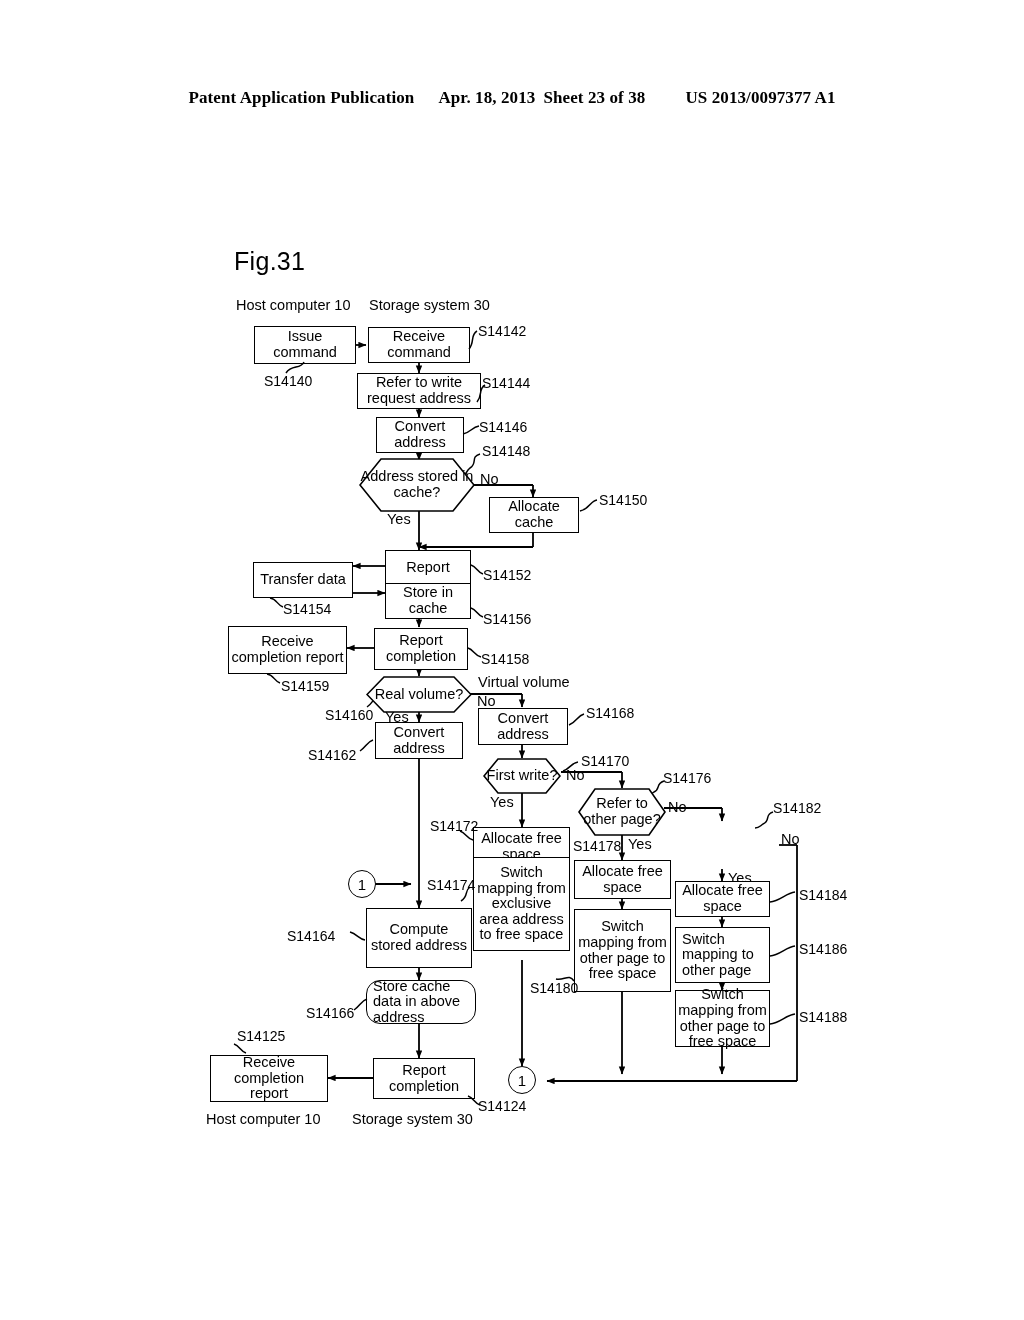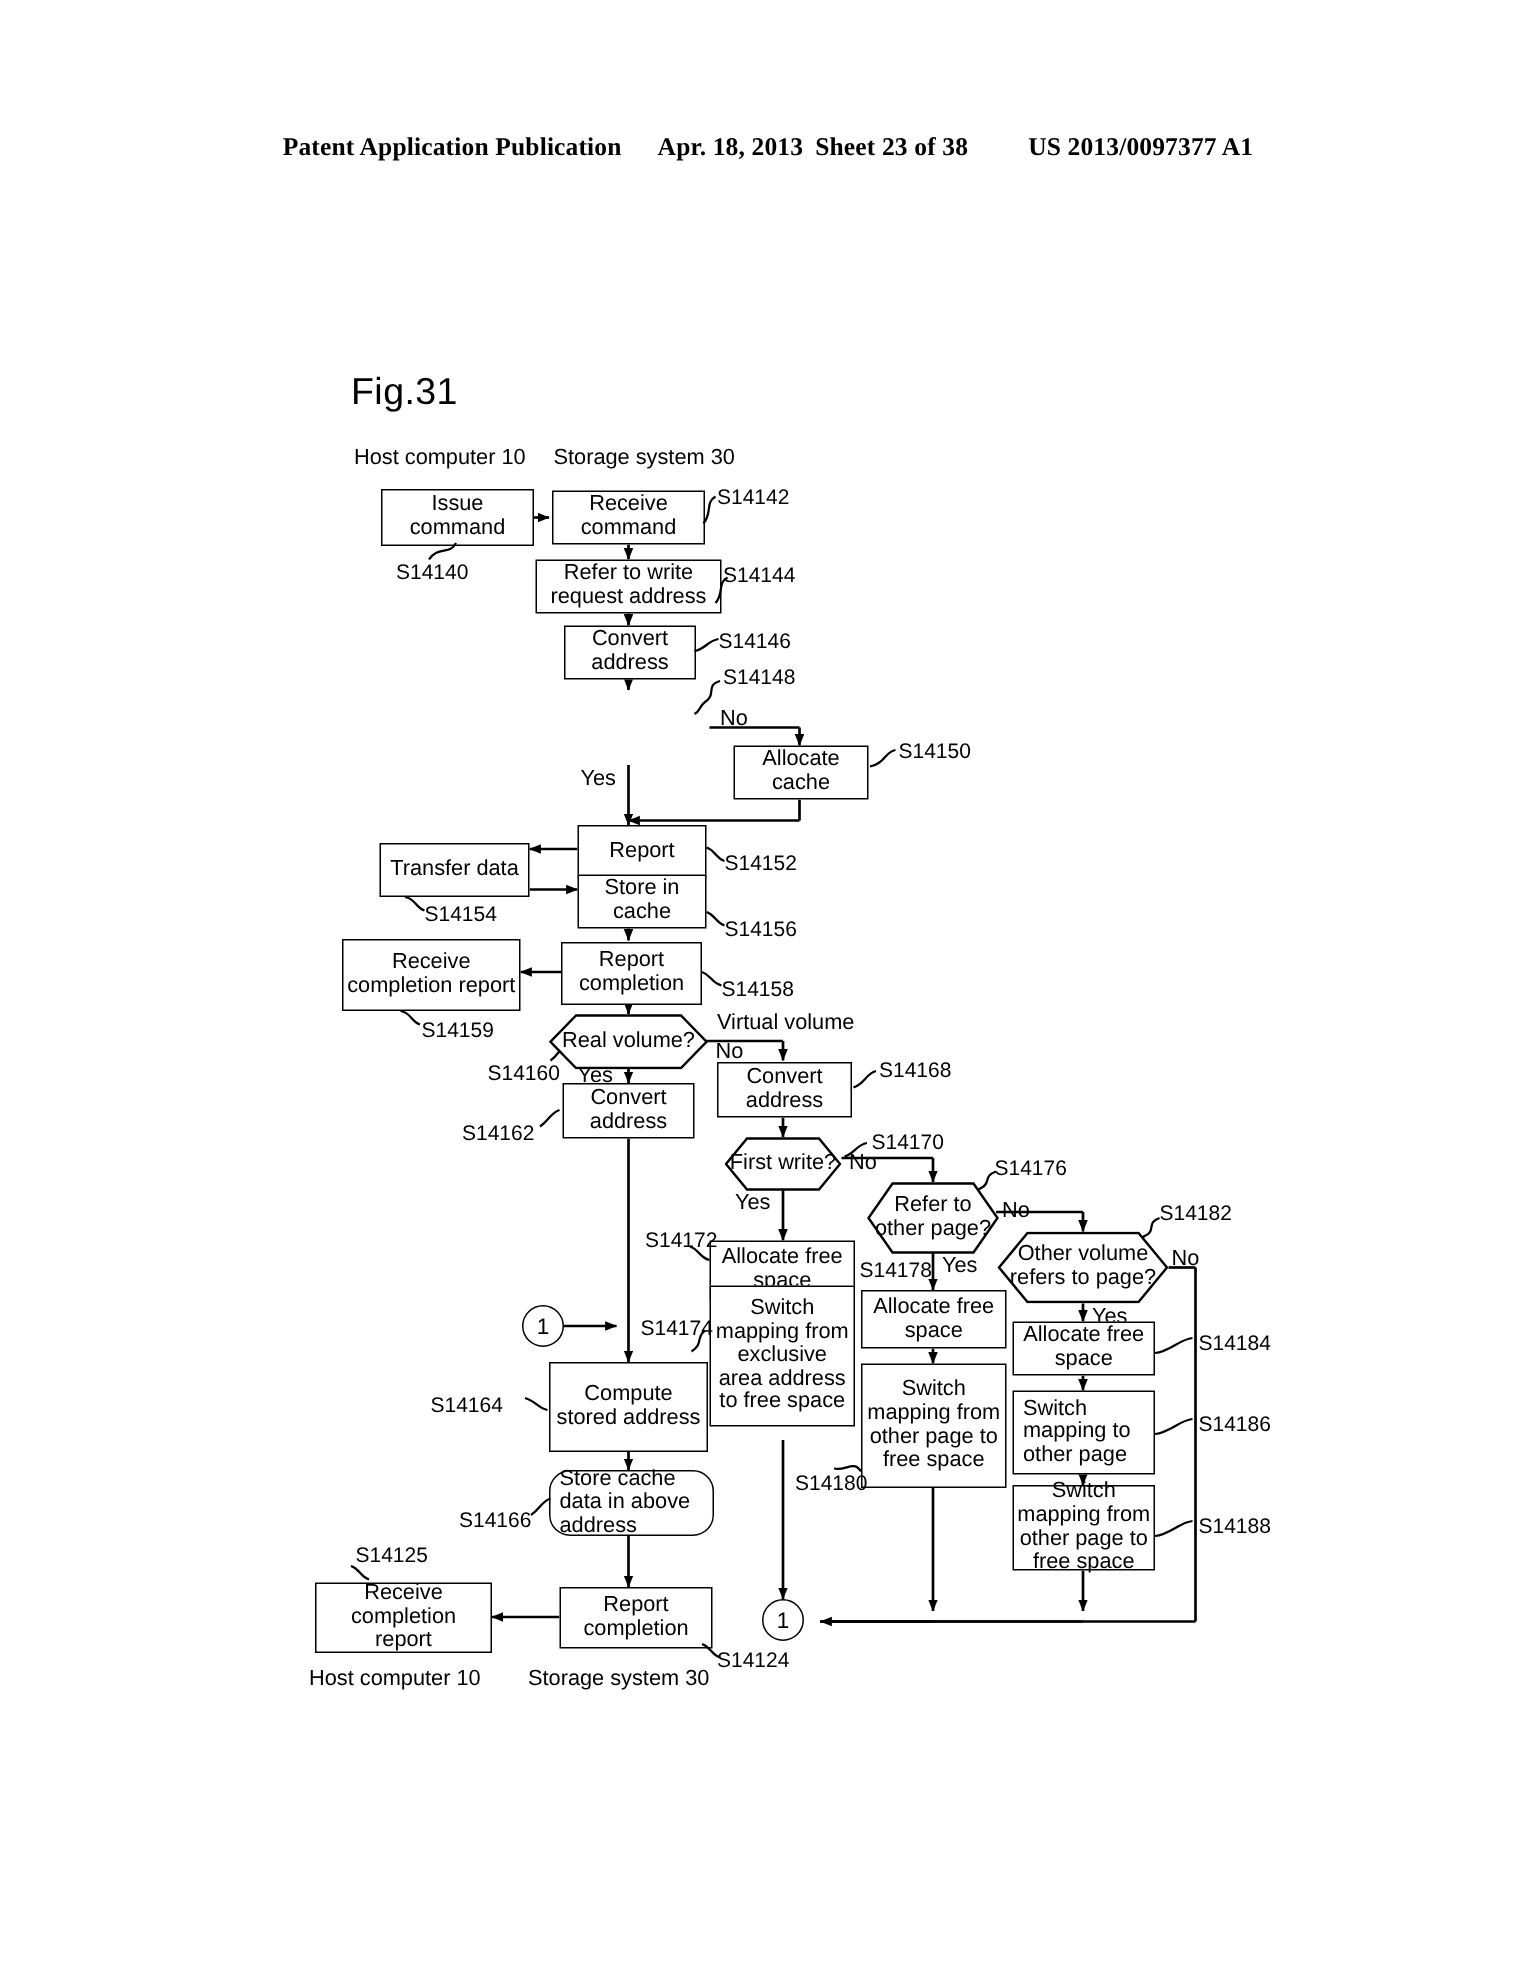--- a/index.html
+++ b/index.html
@@ -167,20 +167,26 @@
     </svg>
 
     <div class="node" style="left:376px;top:417px;width:88px;height:34px;">
       <span>Convert address</span>
     </div>
     <div class="ref" style="left:479px;top:419px;">S14146</div>
     <svg style="position:absolute;left:462px;top:424px;" width="20" height="14">
       <path d="M17,2 C10,3 8,9 1,10" stroke="#000" stroke-width="1.5" fill="none"></path>
     </svg>
 
+    <div class="hex" style="left:359px;top:458px;width:116px;height:54px;">
+      <svg width="116" height="54">
+        <polygon points="22,1 94,1 115,27 94,53 22,53 1,27" fill="#fff" stroke="#000" stroke-width="1.6"></polygon>
+      </svg>
+      <span class="hx-txt">Address stored in cache?</span>
+    </div>
     <div class="ref" style="left:482px;top:443px;">S14148</div>
     <svg style="position:absolute;left:460px;top:452px;" width="24" height="26">
       <path d="M20,2 C10,5 18,11 10,16 C6,19 7,22 3,24" stroke="#000" stroke-width="1.5" fill="none"></path>
     </svg>
     <div class="yn" style="left:480px;top:471px;">No</div>
     <div class="yn" style="left:387px;top:511px;">Yes</div>
 
     <div class="node" style="left:489px;top:497px;width:90px;height:36px;">
       <span>Allocate cache</span>
     </div>
@@ -307,26 +313,20 @@
     <div class="ref" style="left:573px;top:838px;">S14178</div>
 
     <div class="node" style="left:574px;top:909px;width:97px;height:83px;">
       <span>Switch mapping from other page to free space</span>
     </div>
     <div class="ref" style="left:530px;top:980px;">S14180</div>
     <svg style="position:absolute;left:554px;top:971px;" width="22" height="14">
       <path d="M20,10 C15,2 10,10 2,8" stroke="#000" stroke-width="1.5" fill="none"></path>
     </svg>
 
-    <div class="hex" style="left:665px;top:821px;width:114px;height:48px;">
-      <svg width="114" height="48">
-        <polygon points="20,1 94,1 113,24 94,47 20,47 1,24" fill="#fff" stroke="#000" stroke-width="1.6"></polygon>
-      </svg>
-      <span class="hx-txt">Other volume refers to page?</span>
-    </div>
     <div class="ref" style="left:773px;top:800px;">S14182</div>
     <svg style="position:absolute;left:752px;top:810px;" width="24" height="20">
       <path d="M21,2 C12,5 19,11 11,14 C7,17 7,18 3,18" stroke="#000" stroke-width="1.5" fill="none"></path>
     </svg>
     <div class="yn" style="left:781px;top:831px;">No</div>
     <div class="yn" style="left:728px;top:870px;">Yes</div>
 
     <div class="node" style="left:675px;top:881px;width:95px;height:36px;">
       <span>Allocate free space</span>
     </div>

